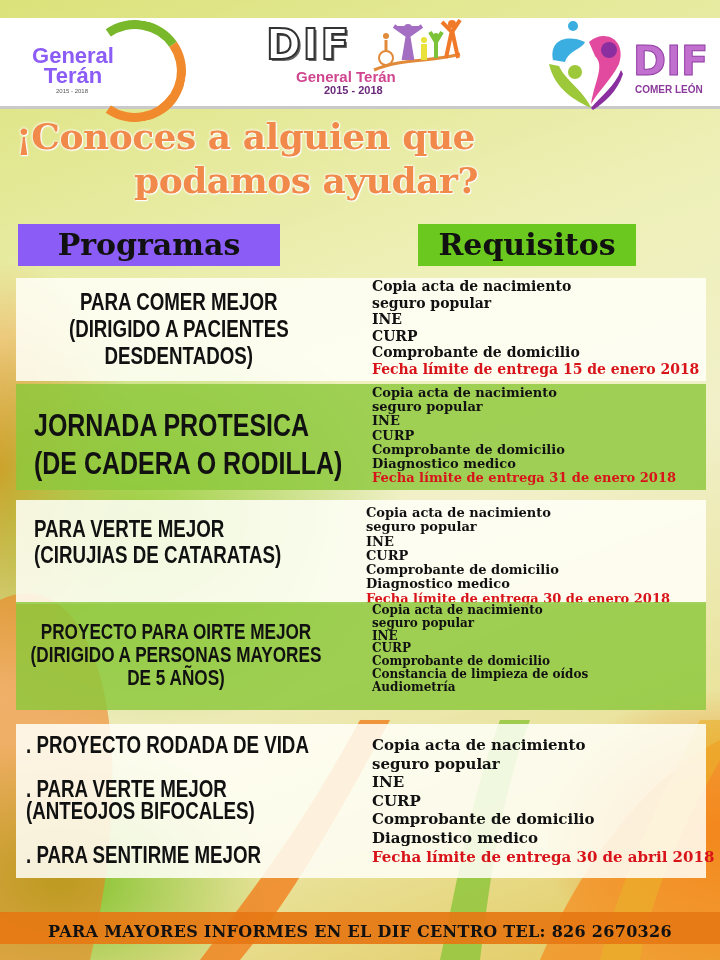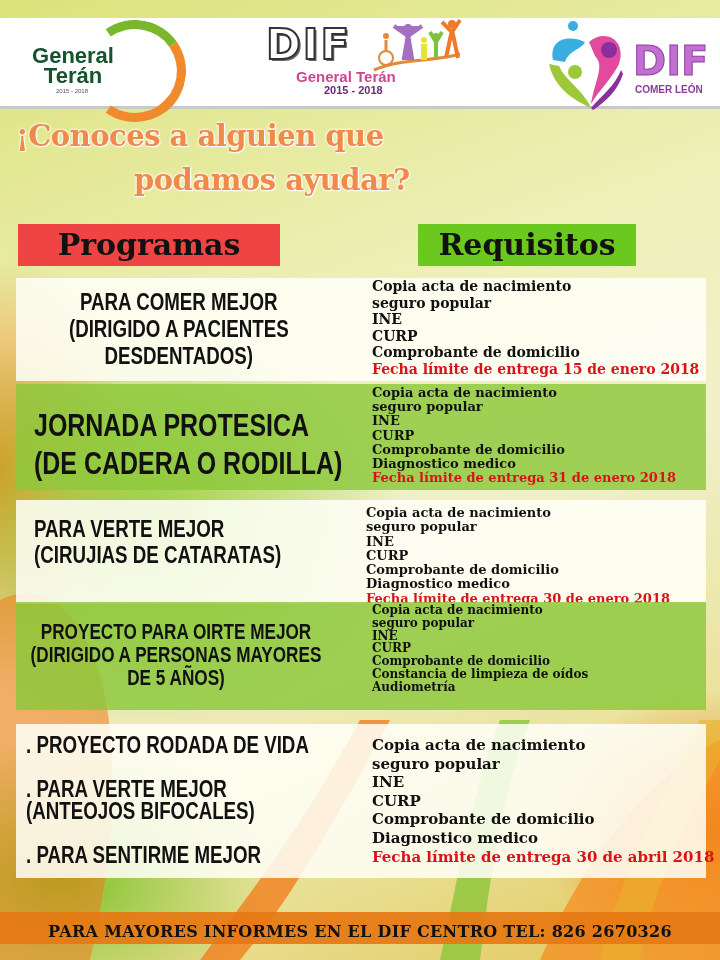--- a/index.html
+++ b/index.html
@@ -23,21 +23,21 @@
   .gt-arc {
     position:absolute; left:70px; top:0px; width:84px; height:84px; border-radius:50%;
     border:9px solid transparent; border-top-color:#78b82a; border-right-color:#f08a2c;
     transform:rotate(10deg);
   }
   .gt-arc2 {
     position:absolute; left:70px; top:0px; width:84px; height:84px; border-radius:50%;
     border:9px solid transparent; border-bottom-color:#f08a2c; transform:rotate(-10deg);
   }
   .gt-name {
-    position:absolute; left:4px; top:26px; font-size:22px; font-weight:bold; color:#14532d;
+    position:absolute; left:4px; top:26px; font-size:22px; font-weight:bold; color:#8b5cf6;
     line-height:20px; text-align:center; width:110px;
   }
   .gt-years { position:absolute; left:42px; top:68px; font-size:6px; color:#555; }
   
   .dif-center { position:absolute; left:262px; top:18px; width:200px; height:86px; }
   .dif-center .dif-letters {
     position:absolute; left:4px; top:2px; font-family:"DejaVu Sans", sans-serif;
     font-size:42px; font-weight:bold; color:#fff; letter-spacing:2px;
     -webkit-text-stroke:2px #333; text-shadow: 2px 2px 0 #666;
   }
@@ -47,33 +47,33 @@
   
   .dif-nl { position:absolute; left:545px; top:20px; width:170px; height:90px; }
   .dif-nl .nl-letters {
     position:absolute; left:88px; top:18px; font-family:"DejaVu Sans", sans-serif;
     font-size:40px; font-weight:bold; color:#c270d0; -webkit-text-stroke:1px #8e3fa0;
   }
   .dif-nl .nl-sub { position:absolute; left:90px; top:64px; font-size:10px; font-weight:bold; color:#8a3a9a; }
 
   .headline {
     position:absolute; left:14px; top:114px; width:560px;
-    font-family:"DejaVu Serif", serif; font-weight:bold; font-size:29px; line-height:44px;
+    font-family:"DejaVu Serif", serif; font-weight:bold; font-size:36px; line-height:44px;
     color:#f0894a; text-shadow: 0 0 3px #fff, 0 0 3px #fff, 1px 1px 0 #fff;
     letter-spacing:-0.5px;
   }
   .headline .l1 { display:block; padding-left:2px; }
   .headline .l2 { display:block; padding-left:120px; }
 
   .col-head {
     position:absolute; top:224px; height:42px; line-height:42px;
     font-family:"DejaVu Serif", serif; font-weight:bold; font-size:30px; color:#111;
     text-align:center;
   }
-  .col-head.prog { left:18px; width:262px; background:#ef4444; }
+  .col-head.prog { left:18px; width:262px; background:#8b5cf6; }
   .col-head.req  { left:418px; width:218px; background:#6bc81e; }
 
   .row {
     position:absolute; left:16px; width:690px;
   }
   .row.light { background:rgba(255,255,248,0.86); }
   .row.green { background:rgba(140,200,60,0.82); }
   .prog-text {
     position:absolute; font-family:"Liberation Sans", sans-serif; font-weight:bold;
     color:#111; text-transform:uppercase; transform:scaleX(0.78); transform-origin:left top;

